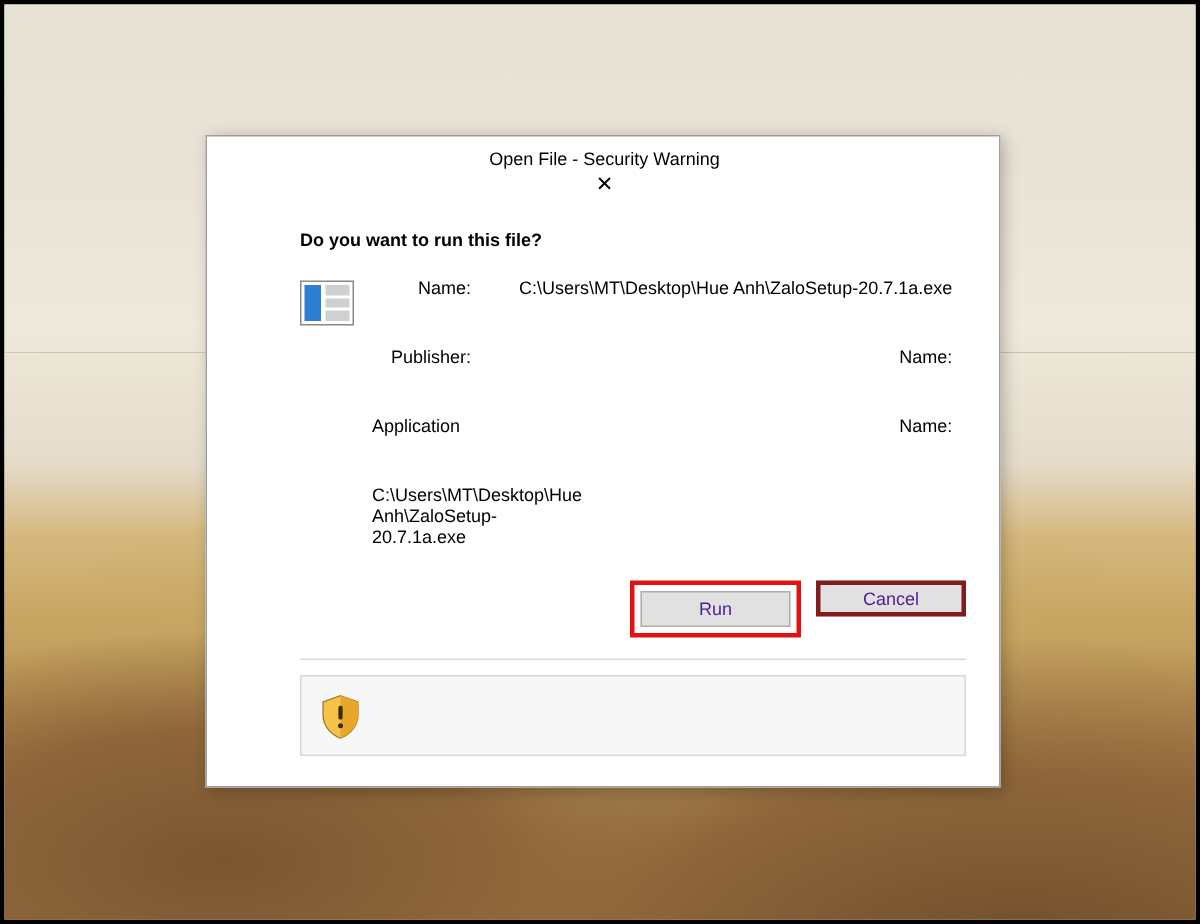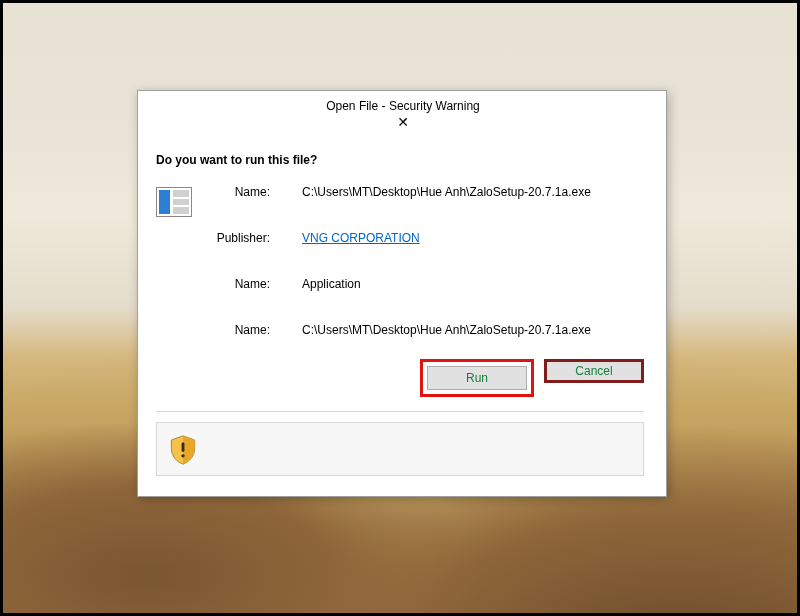--- a/index.html
+++ b/index.html
@@ -36,21 +36,21 @@
   }
   .titlebar {
     display:flex; align-items:center; justify-content:space-between;
     padding: 8px 10px 6px 12px;
     font-size: 12px; color:#000;flex-direction:column;
   }
   .close-btn {
     font-size: 14px; line-height: 1; padding: 2px 6px;
     cursor: pointer; color:#000; background:none; border:none;
   }
-  .content { padding: 6px 20px 14px 16px; }
+  .content { padding: 6px 20px 14px 16px; margin-left: 44px; }
   .heading {
     font-weight: 700;
     font-size: 12px;
     margin: 10px 0 18px 2px;
     color:#000;
   }
   .info-row { display:flex; align-items:flex-start; }
   .app-icon {
     width: 36px; height: 30px;
     border: 1px solid #888;
@@ -72,21 +72,21 @@
   .fvalue { color:#000; }
   .link { color:#0066cc; text-decoration: underline; cursor:pointer; }
   .actions {
     display:flex; justify-content:flex-end; gap:10px;
     margin: 22px 2px 14px 0;
   }
   .btn {
     width: 100px; height: 24px;
     border:1px solid #adadad;
     background:#e1e1e1;
-    font-size:12px; color:#15803d;
+    font-size:12px; color:#4c1d95;
     cursor:pointer;
   }
   .btn-cancel { border:3px solid #7f1d1d; background:#e1e1e1; }
   .run-highlight {
     border: 3px solid #e11212;
     padding: 4px;
     display:inline-flex;
   }
   .checker {
     display:flex; align-items:center; gap:6px;
@@ -132,21 +132,20 @@
               <div></div>
               <div></div>
               <div></div>
             </div>
         </div>
         <div class="fields">
           <div class="flabel">Name:</div>
           <div class="fvalue">C:\Users\MT\Desktop\Hue Anh\ZaloSetup-20.7.1a.exe</div>
 
           <div class="flabel">Publisher:</div>
-          <div class="fvalue"><a class="link">VNG CORPORATION</a></div>
 
           <div class="flabel">Name:</div>
           <div class="fvalue">Application</div>
 
           <div class="flabel">Name:</div>
           <div class="fvalue">C:\Users\MT\Desktop\Hue Anh\ZaloSetup-20.7.1a.exe</div>
         </div>
       </div>
 
       <div class="actions">

